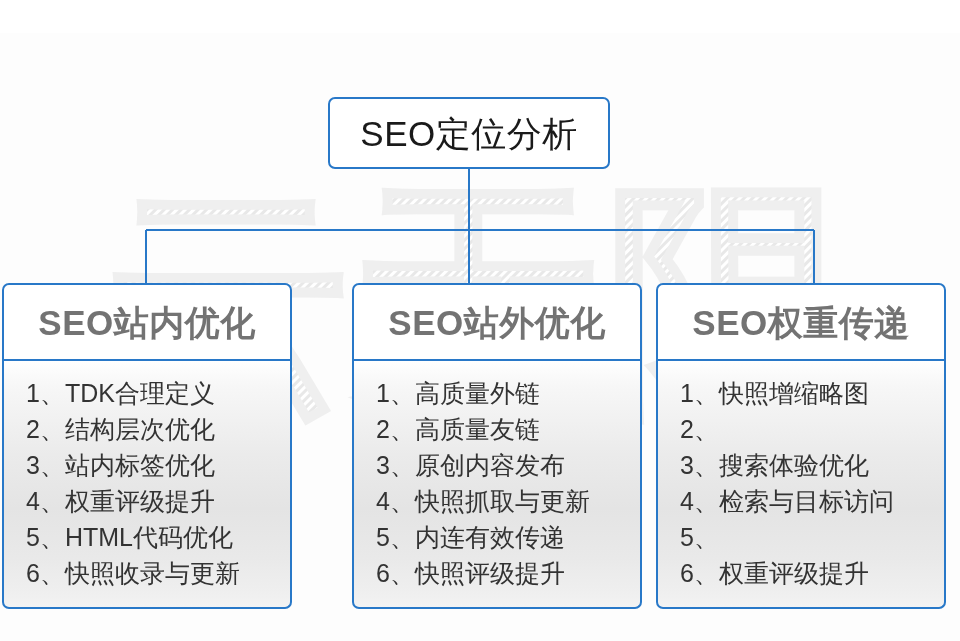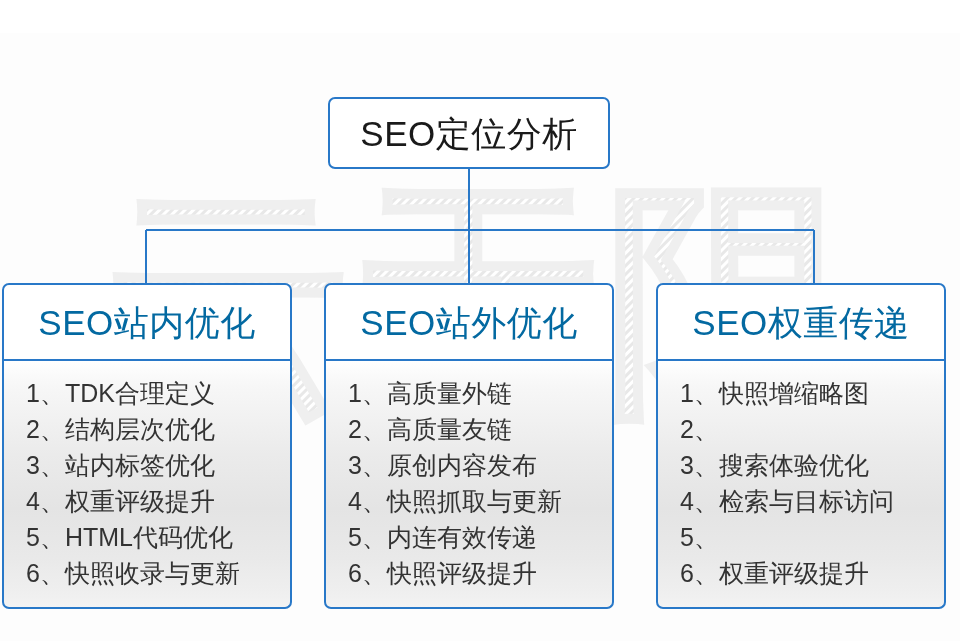--- a/index.html
+++ b/index.html
@@ -71,39 +71,40 @@
   }
 
   
   .column {
     position: absolute;
     top: 250px;
     width: 290px;
     z-index: 3;
   }
   .col-0 { left: 2px; }
-  .col-1 { left: 324px; }
+  .col-1 { left: 352px; }
   .col-2 { left: 656px; }
 
   .col-header {
     height: 78px;
     border: 2px solid #2878c8;
     border-radius: 7px 7px 0 0;
     background: #ffffff;
     box-sizing: border-box;
     display: flex;
     align-items: center;
     justify-content: center;
   }
   .col-header-label {
     font-size: 35px;
-    color: #0369a1;
+    color: #737373;
     line-height: 1;
     white-space: nowrap;
     letter-spacing: 0.5px;
+    font-weight: bold;
   }
 
   .col-body {
     border: 2px solid #2878c8;
     border-top: none;
     border-radius: 0 0 7px 7px;
     box-sizing: border-box;
     background: linear-gradient(to bottom,
                 #ffffff 0%,
                 #f7f7f7 10%,

